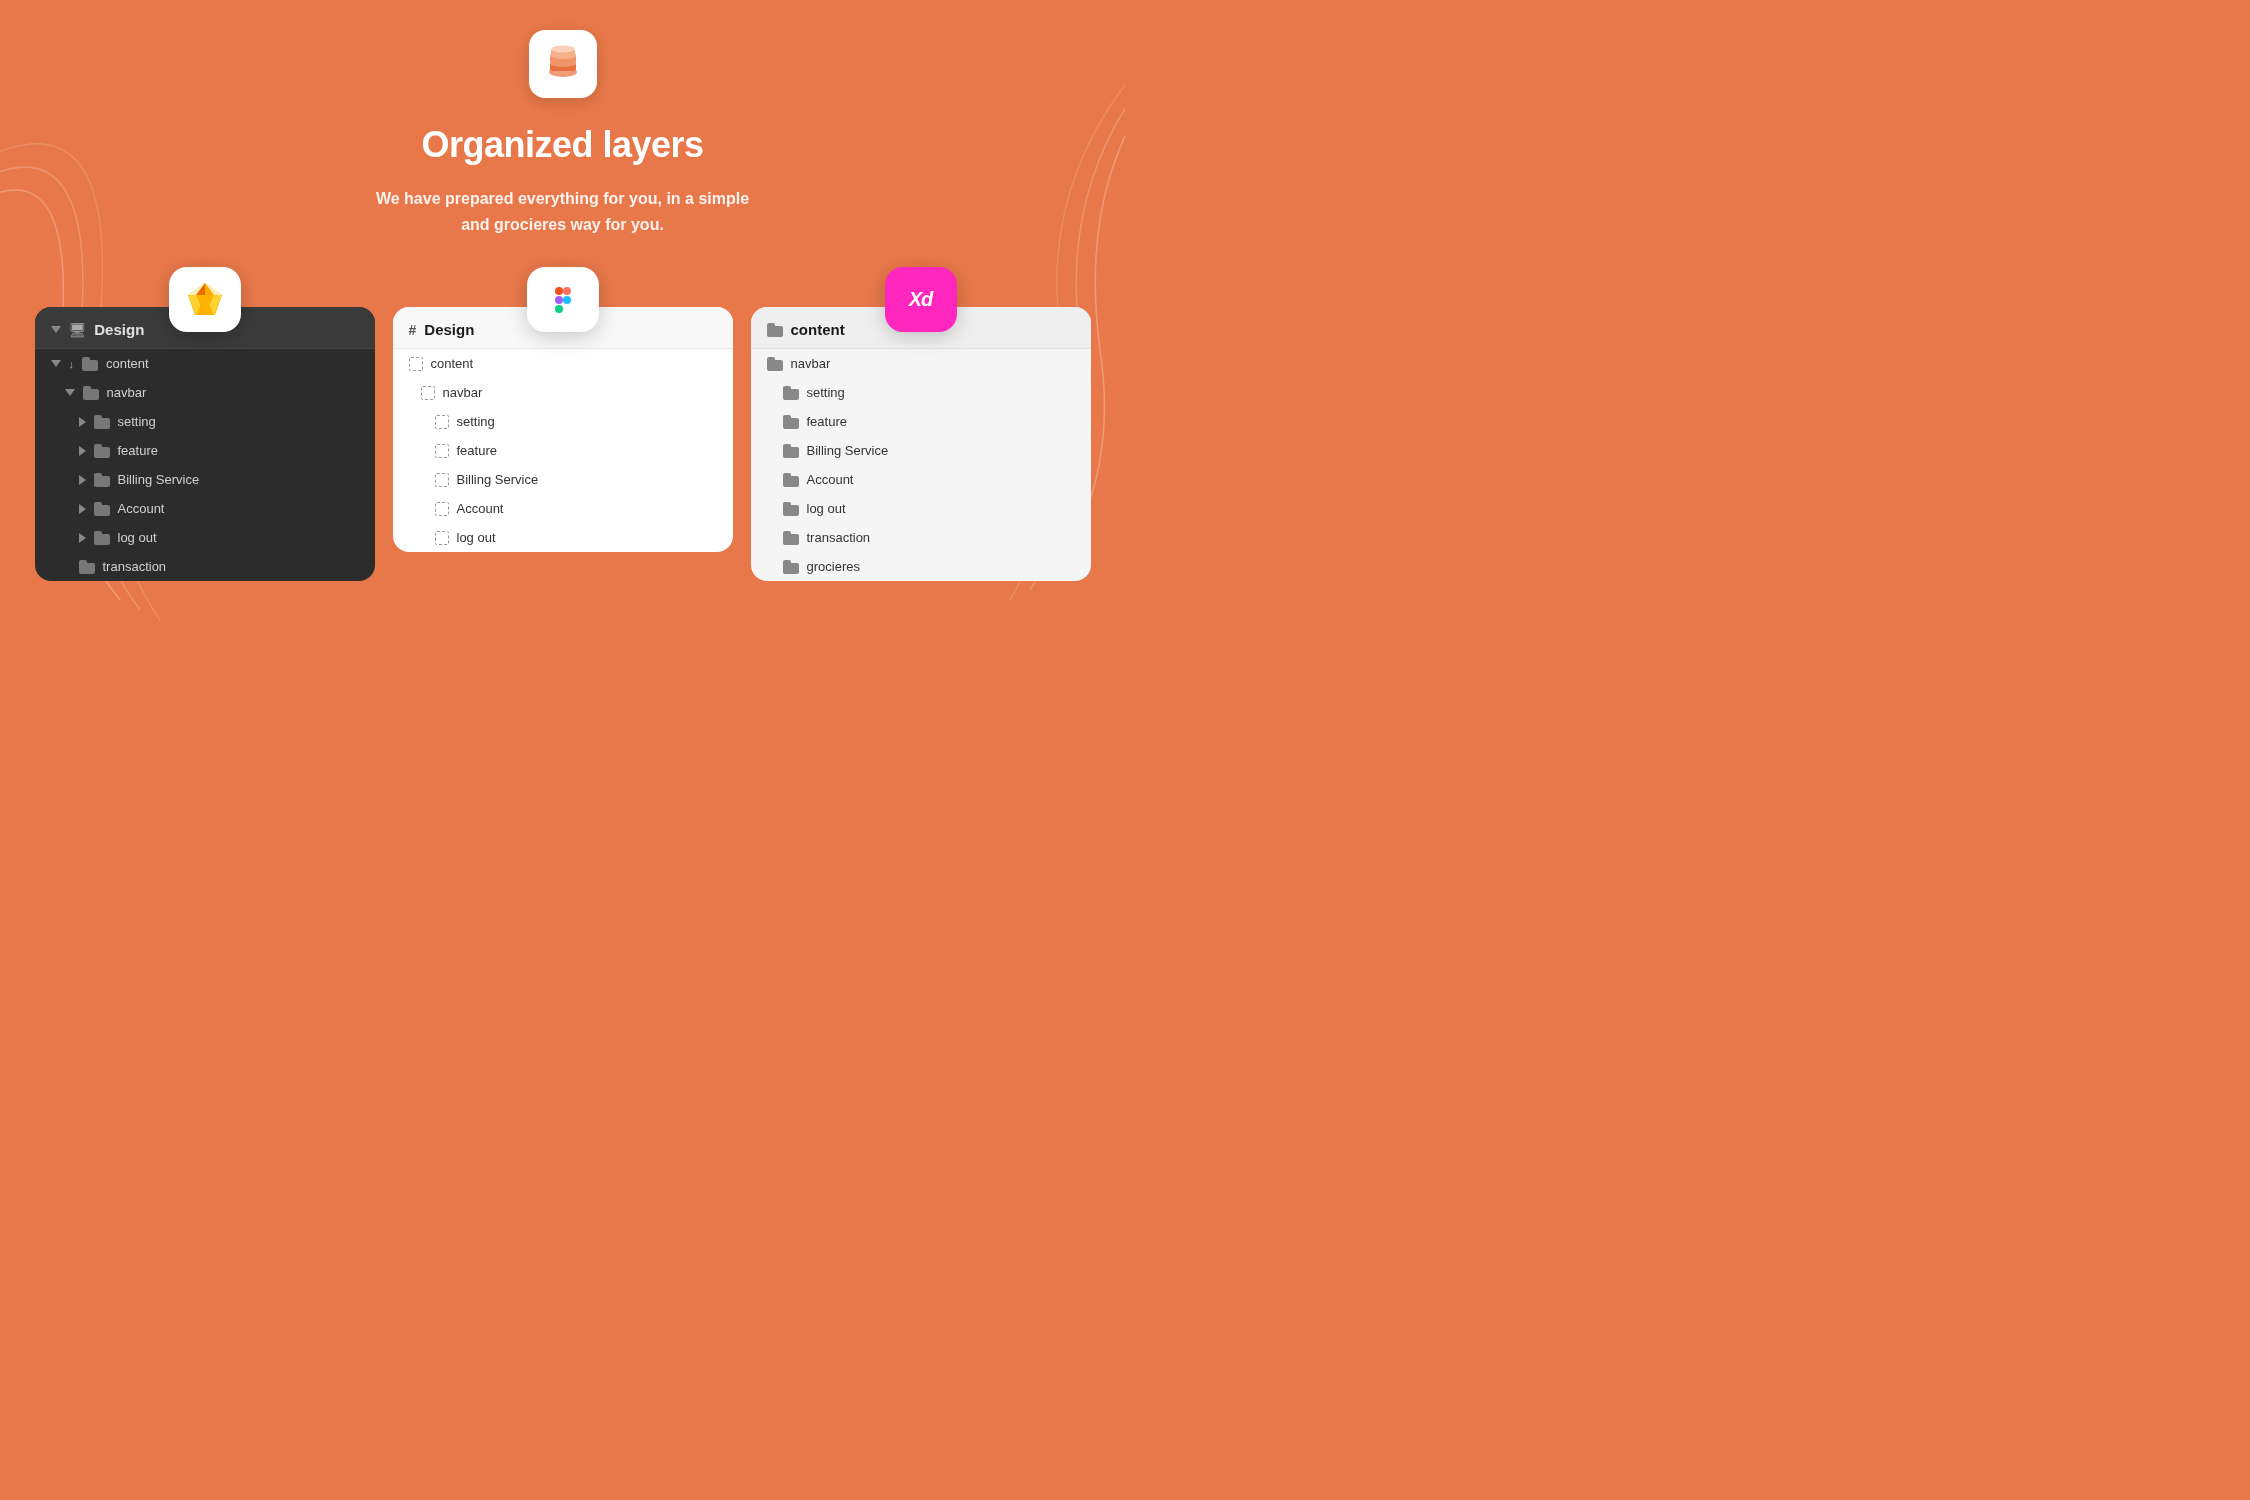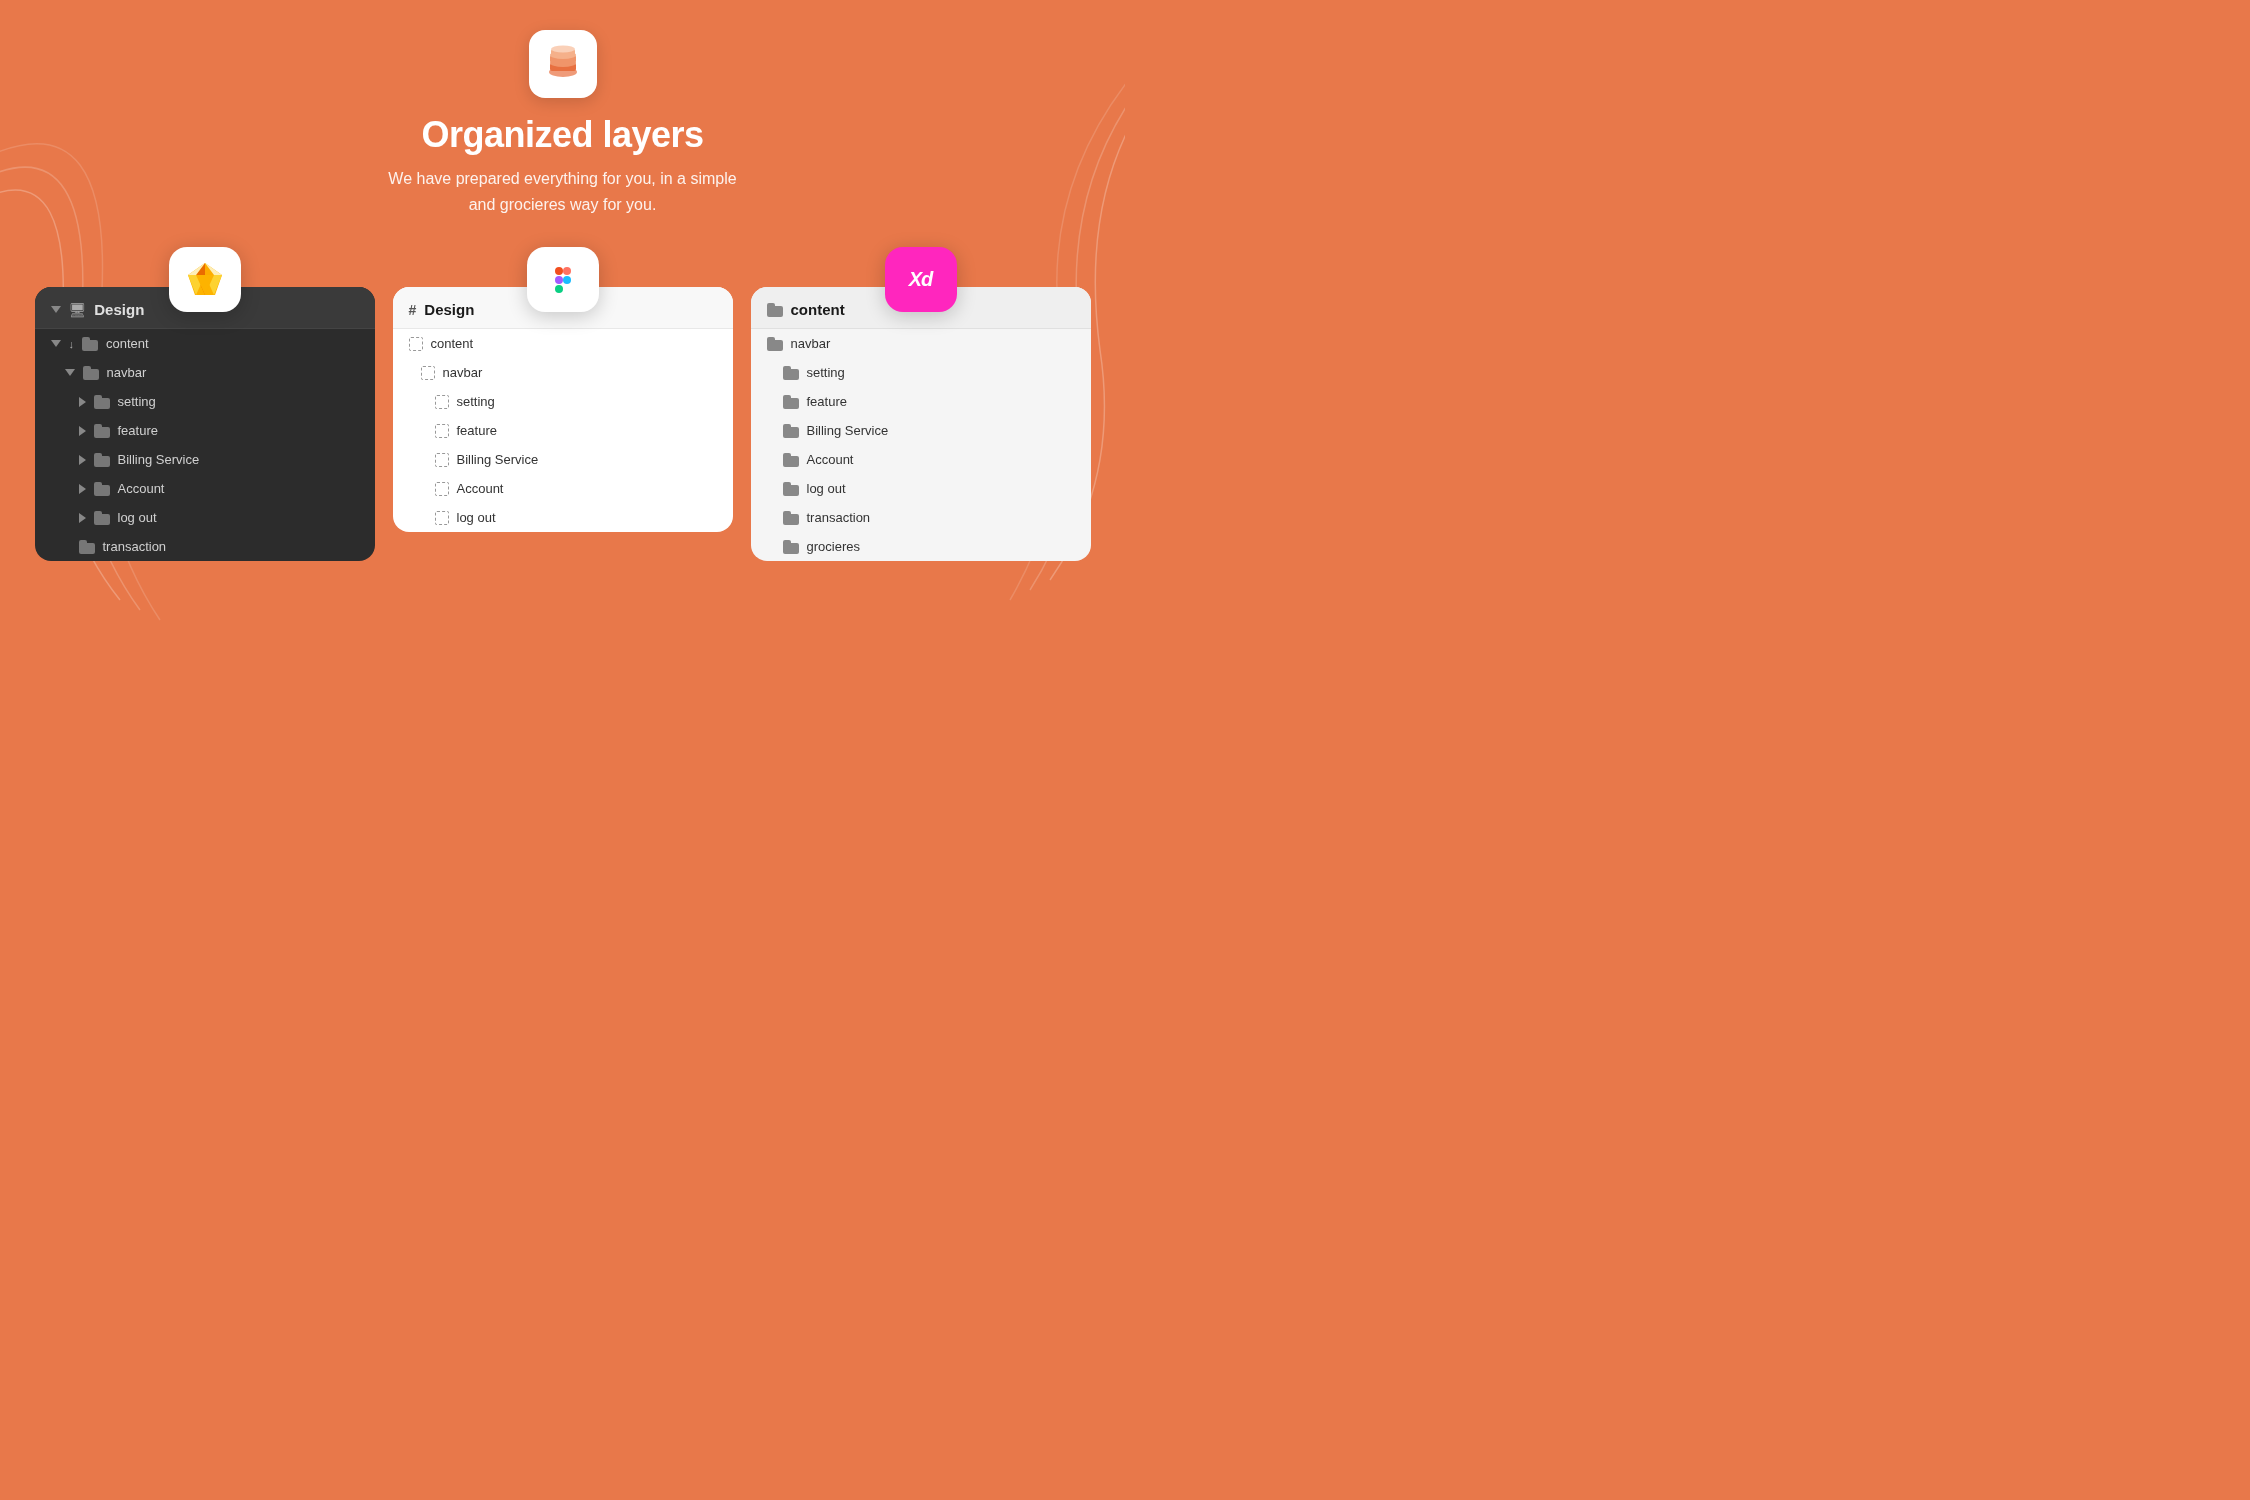--- a/index.html
+++ b/index.html
@@ -23,21 +23,21 @@
     }
 
     
     .header {
       position: relative;
       z-index: 1;
       display: flex;
       flex-direction: column;
       align-items: center;
       padding-top: 30px;
-      gap: 10px;
+      gap: 20px;
     }
 
     .app-icon-wrapper {
       width: 68px;
       height: 68px;
       background: white;
       border-radius: 16px;
       display: flex;
       align-items: center;
       justify-content: center;
@@ -48,21 +48,21 @@
       color: white;
       font-size: 36px;
       font-weight: 800;
       letter-spacing: -0.5px;
       margin-top: 6px;
     }
 
     .subtitle {
       color: rgba(255,255,255,0.9);
       font-size: 16px;
-      font-weight: 400;
+      font-weight: 700;
       text-align: center;
       line-height: 1.6;
       max-width: 500px;
     }
 
     
     .cards-container {
       position: relative;
       z-index: 1;
       display: flex;

